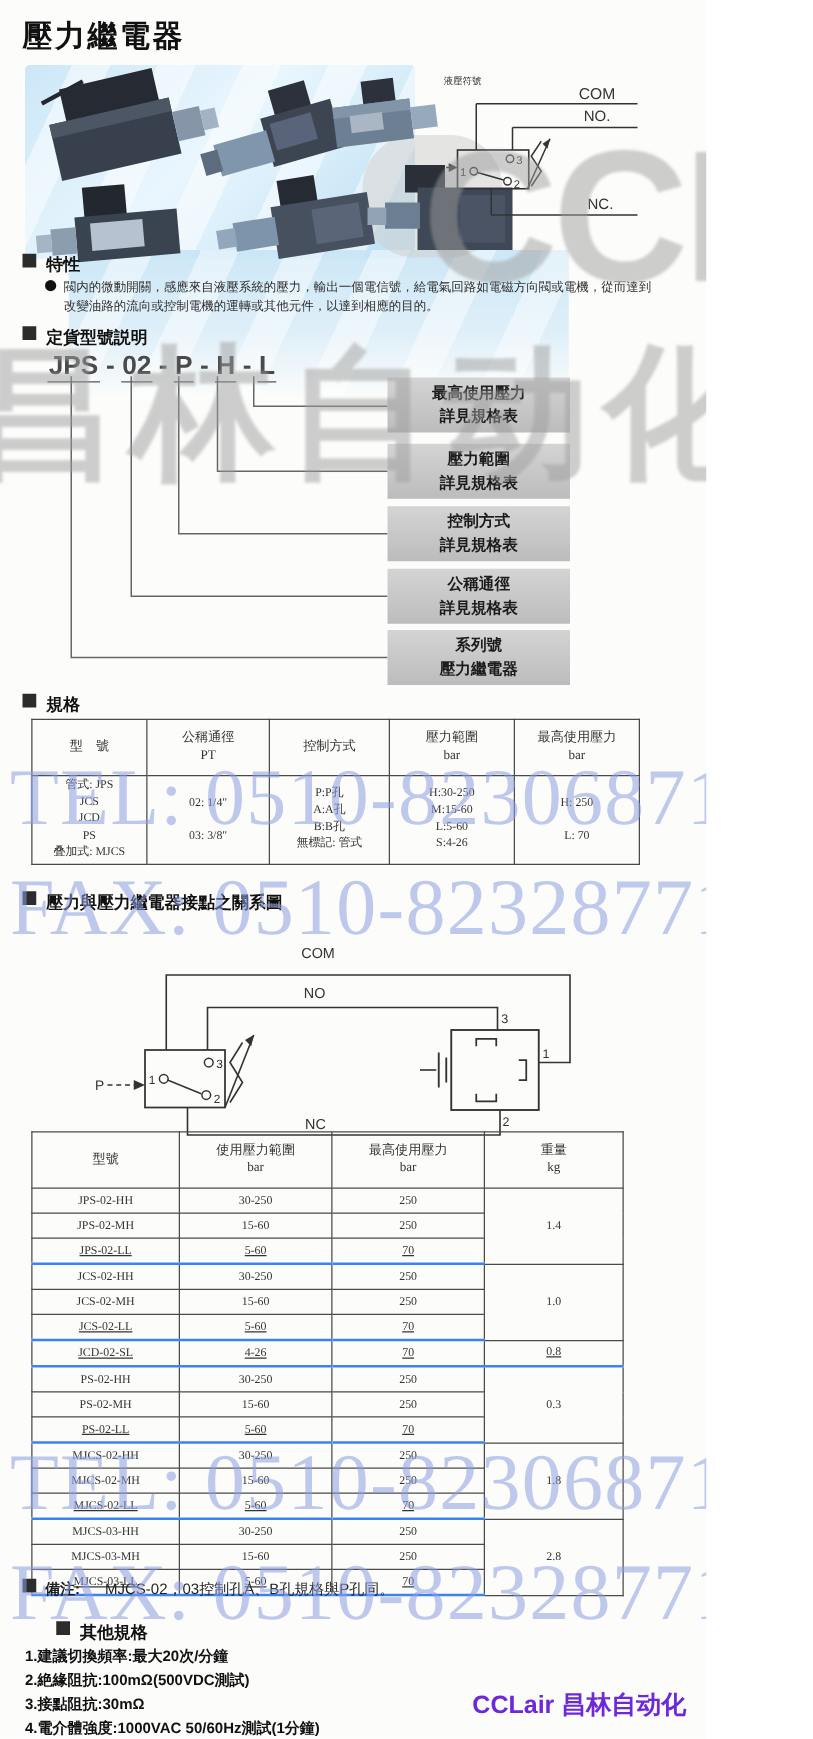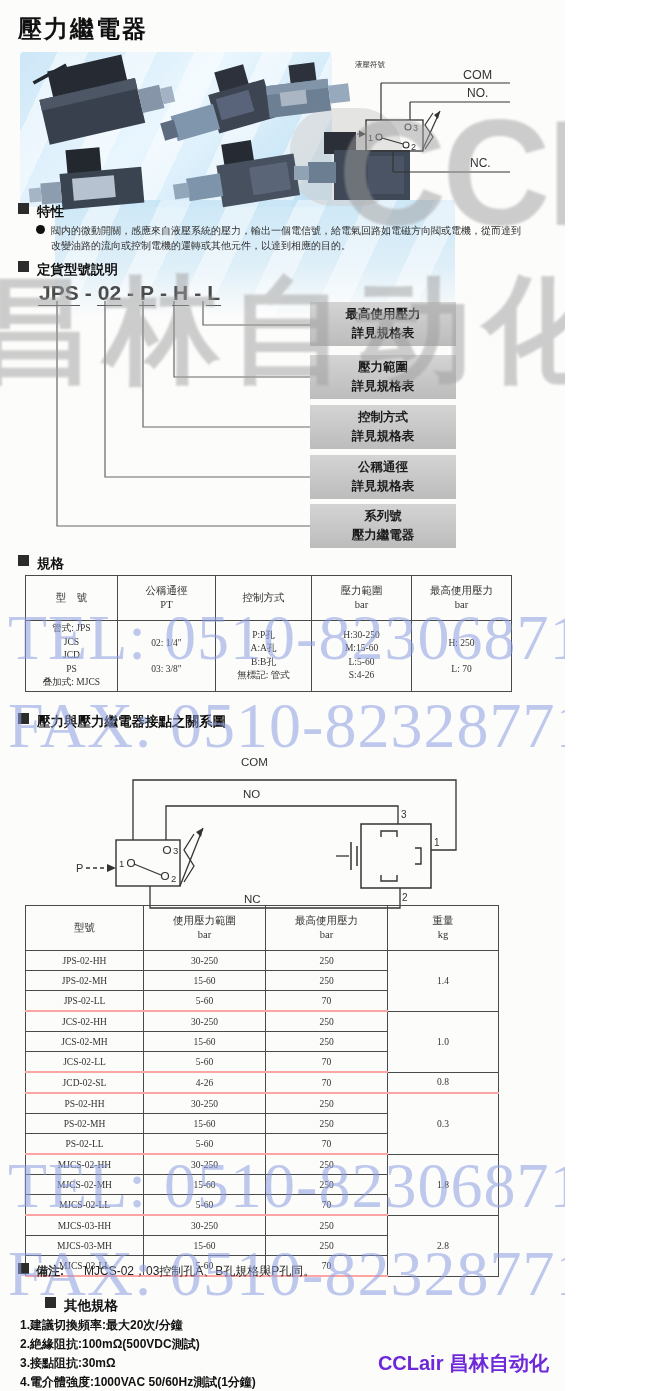--- a/index.html
+++ b/index.html
@@ -45,21 +45,21 @@
         text-align:center;vertical-align:middle;padding:1px 0;}
   #spec-tbl th{font-size:10.5px;height:42px;}
   #spec-tbl td{font-size:9.5px;}
   #spec-tbl .ln{line-height:13.5px;}
   #spec-tbl .sp{line-height:26px;}
   #models-tbl{left:25px;top:905px;width:473px;font-family:"Liberation Serif",serif;}
   #models-tbl th,#models-tbl td{border:1px solid #4a4a4a;font-weight:normal;color:#333;
         text-align:center;vertical-align:middle;font-size:9.5px;}
   #models-tbl th{height:42px;font-size:10.5px;}
   #models-tbl td{height:19px;padding:0;}
-  #models-tbl tr.ge td{border-bottom:2px solid #fca5a5;}
+  #models-tbl tr.ge td{border-bottom:2px solid #3b82f6;text-decoration:underline;}
   .hl2{line-height:14px;}
   
   #note-line{left:36px;top:1263px;font-size:12px;color:#222;z-index:3;}
   #note-line b{font-weight:bold;margin-right:20px;}
   #other-items{left:20px;top:1316px;font-size:12px;font-weight:bold;line-height:19px;color:#111;z-index:3;}
   #footer-brand{right:16px;top:1350px;font-size:20px;font-weight:bold;color:#6d28d9;z-index:8;}
   svg{position:absolute;overflow:visible;}
   svg text{font-family:"Liberation Sans",sans-serif;fill:#333;}
 </style>
 </head>

